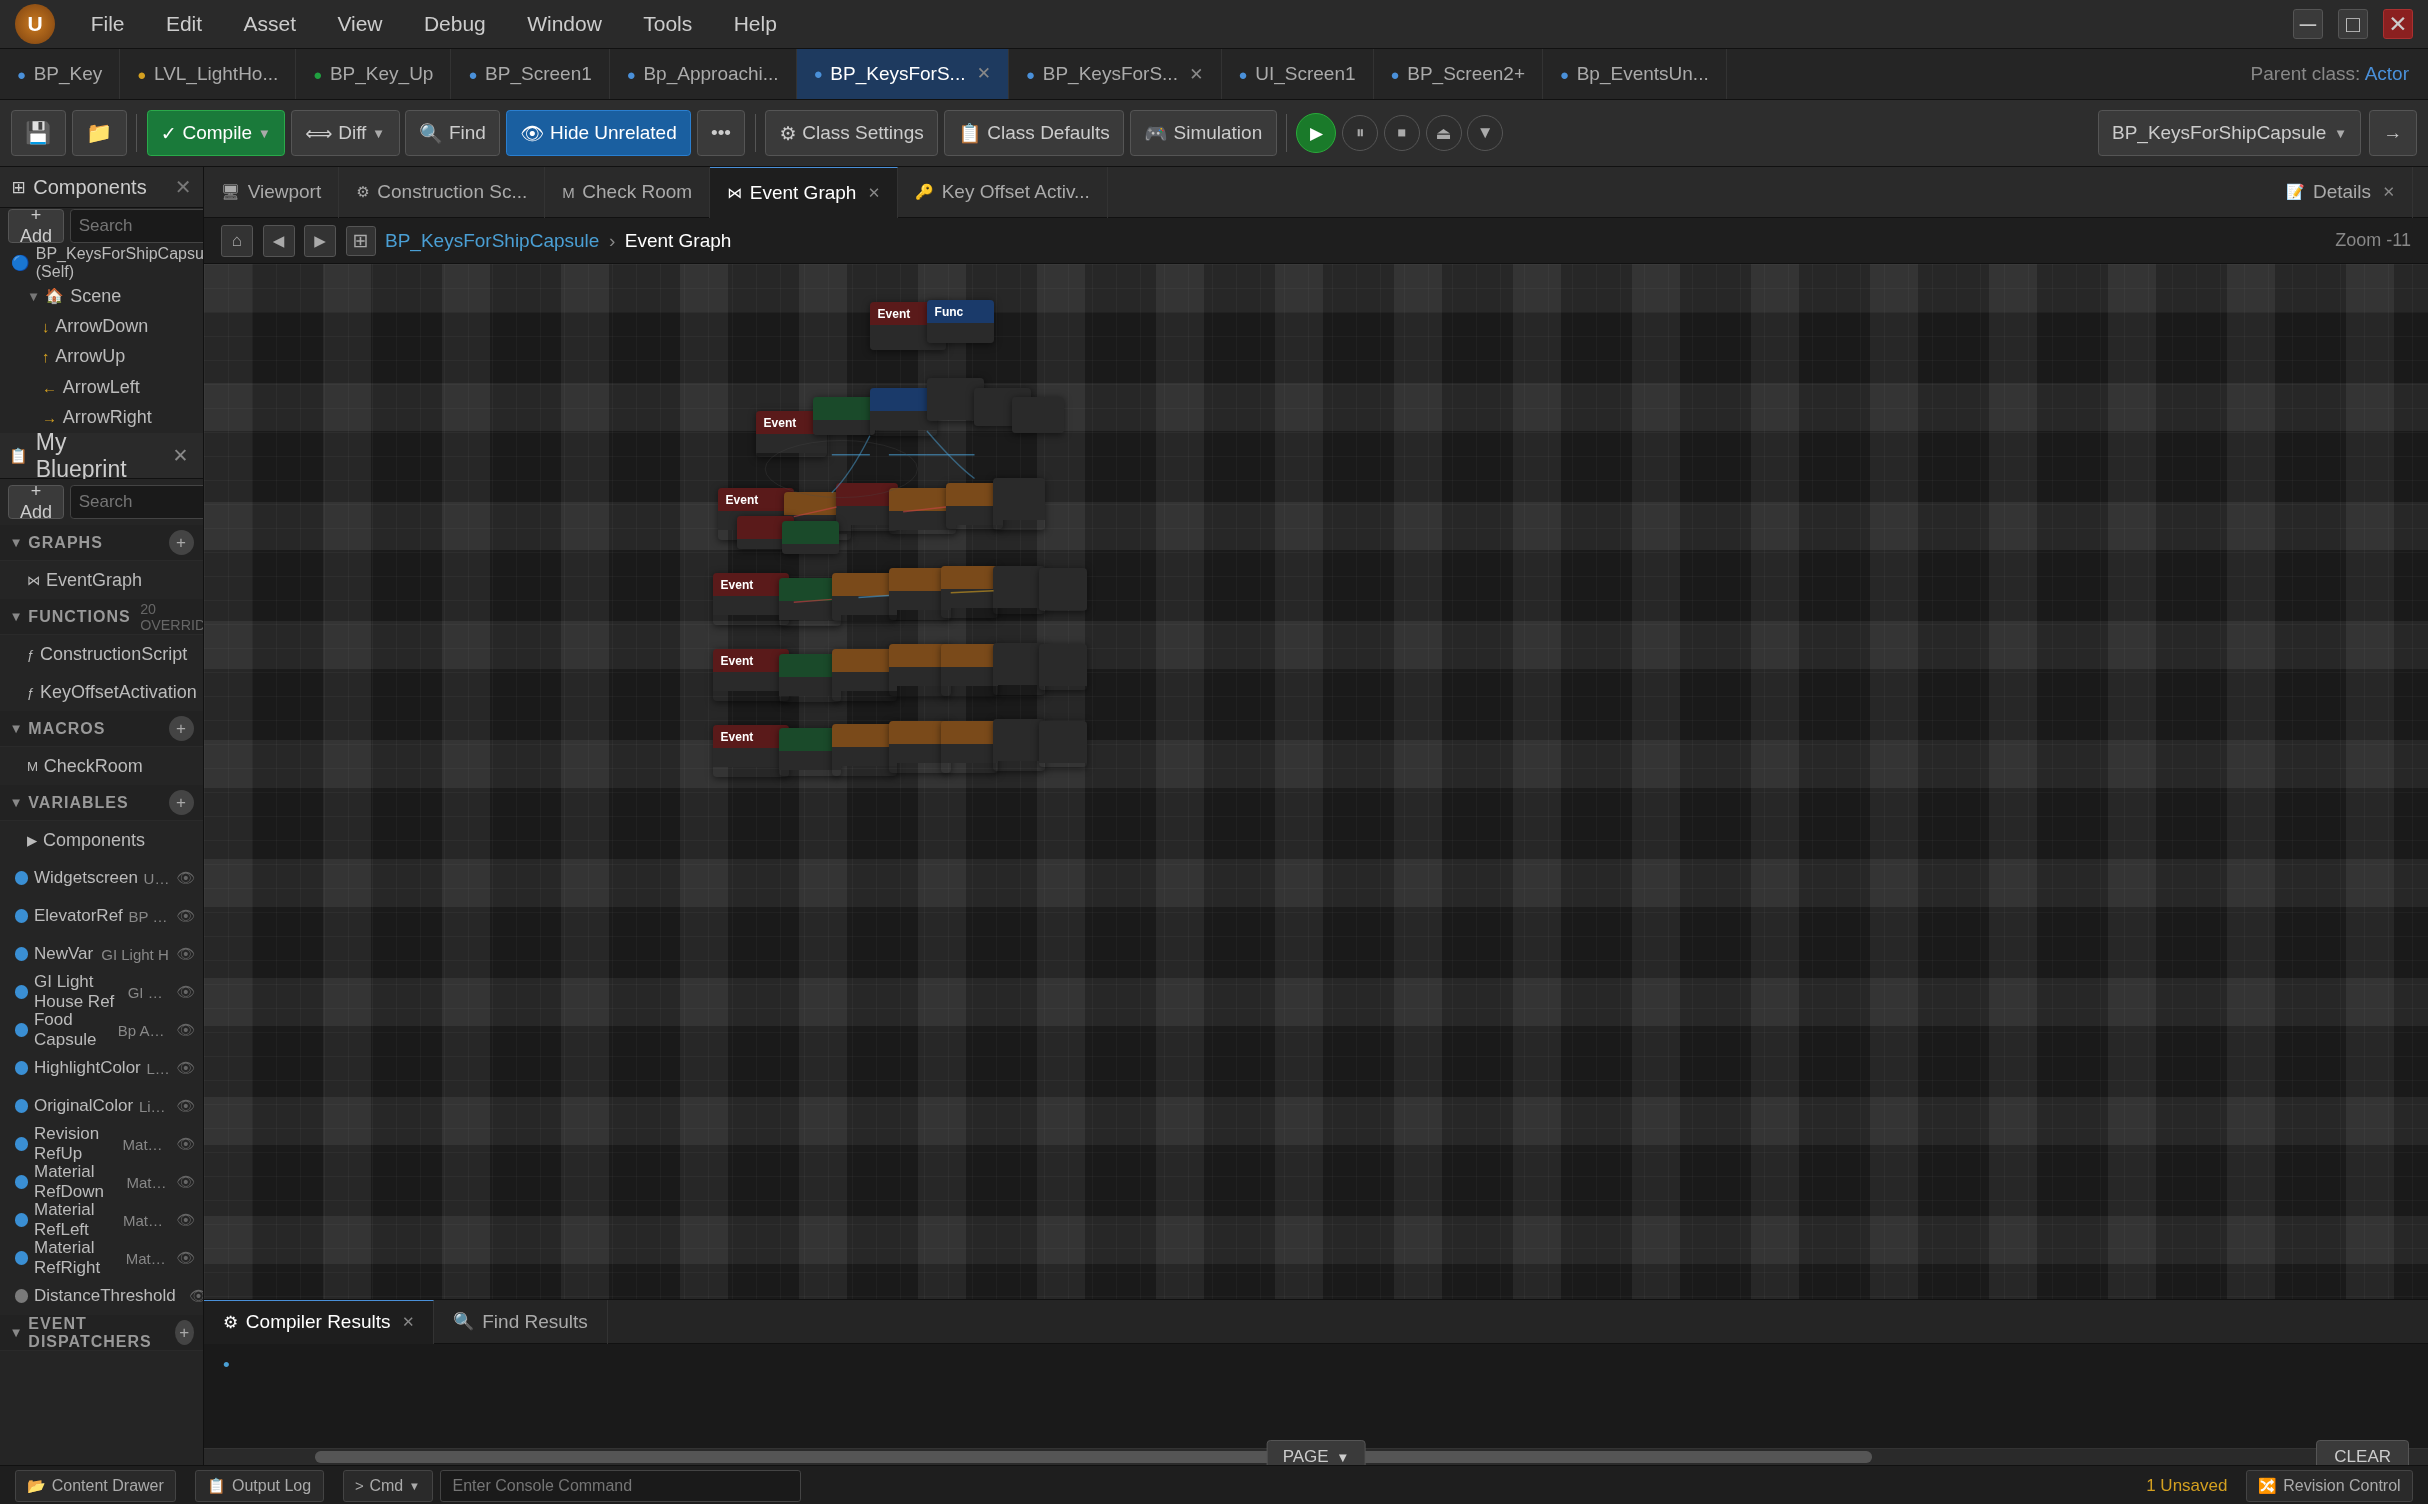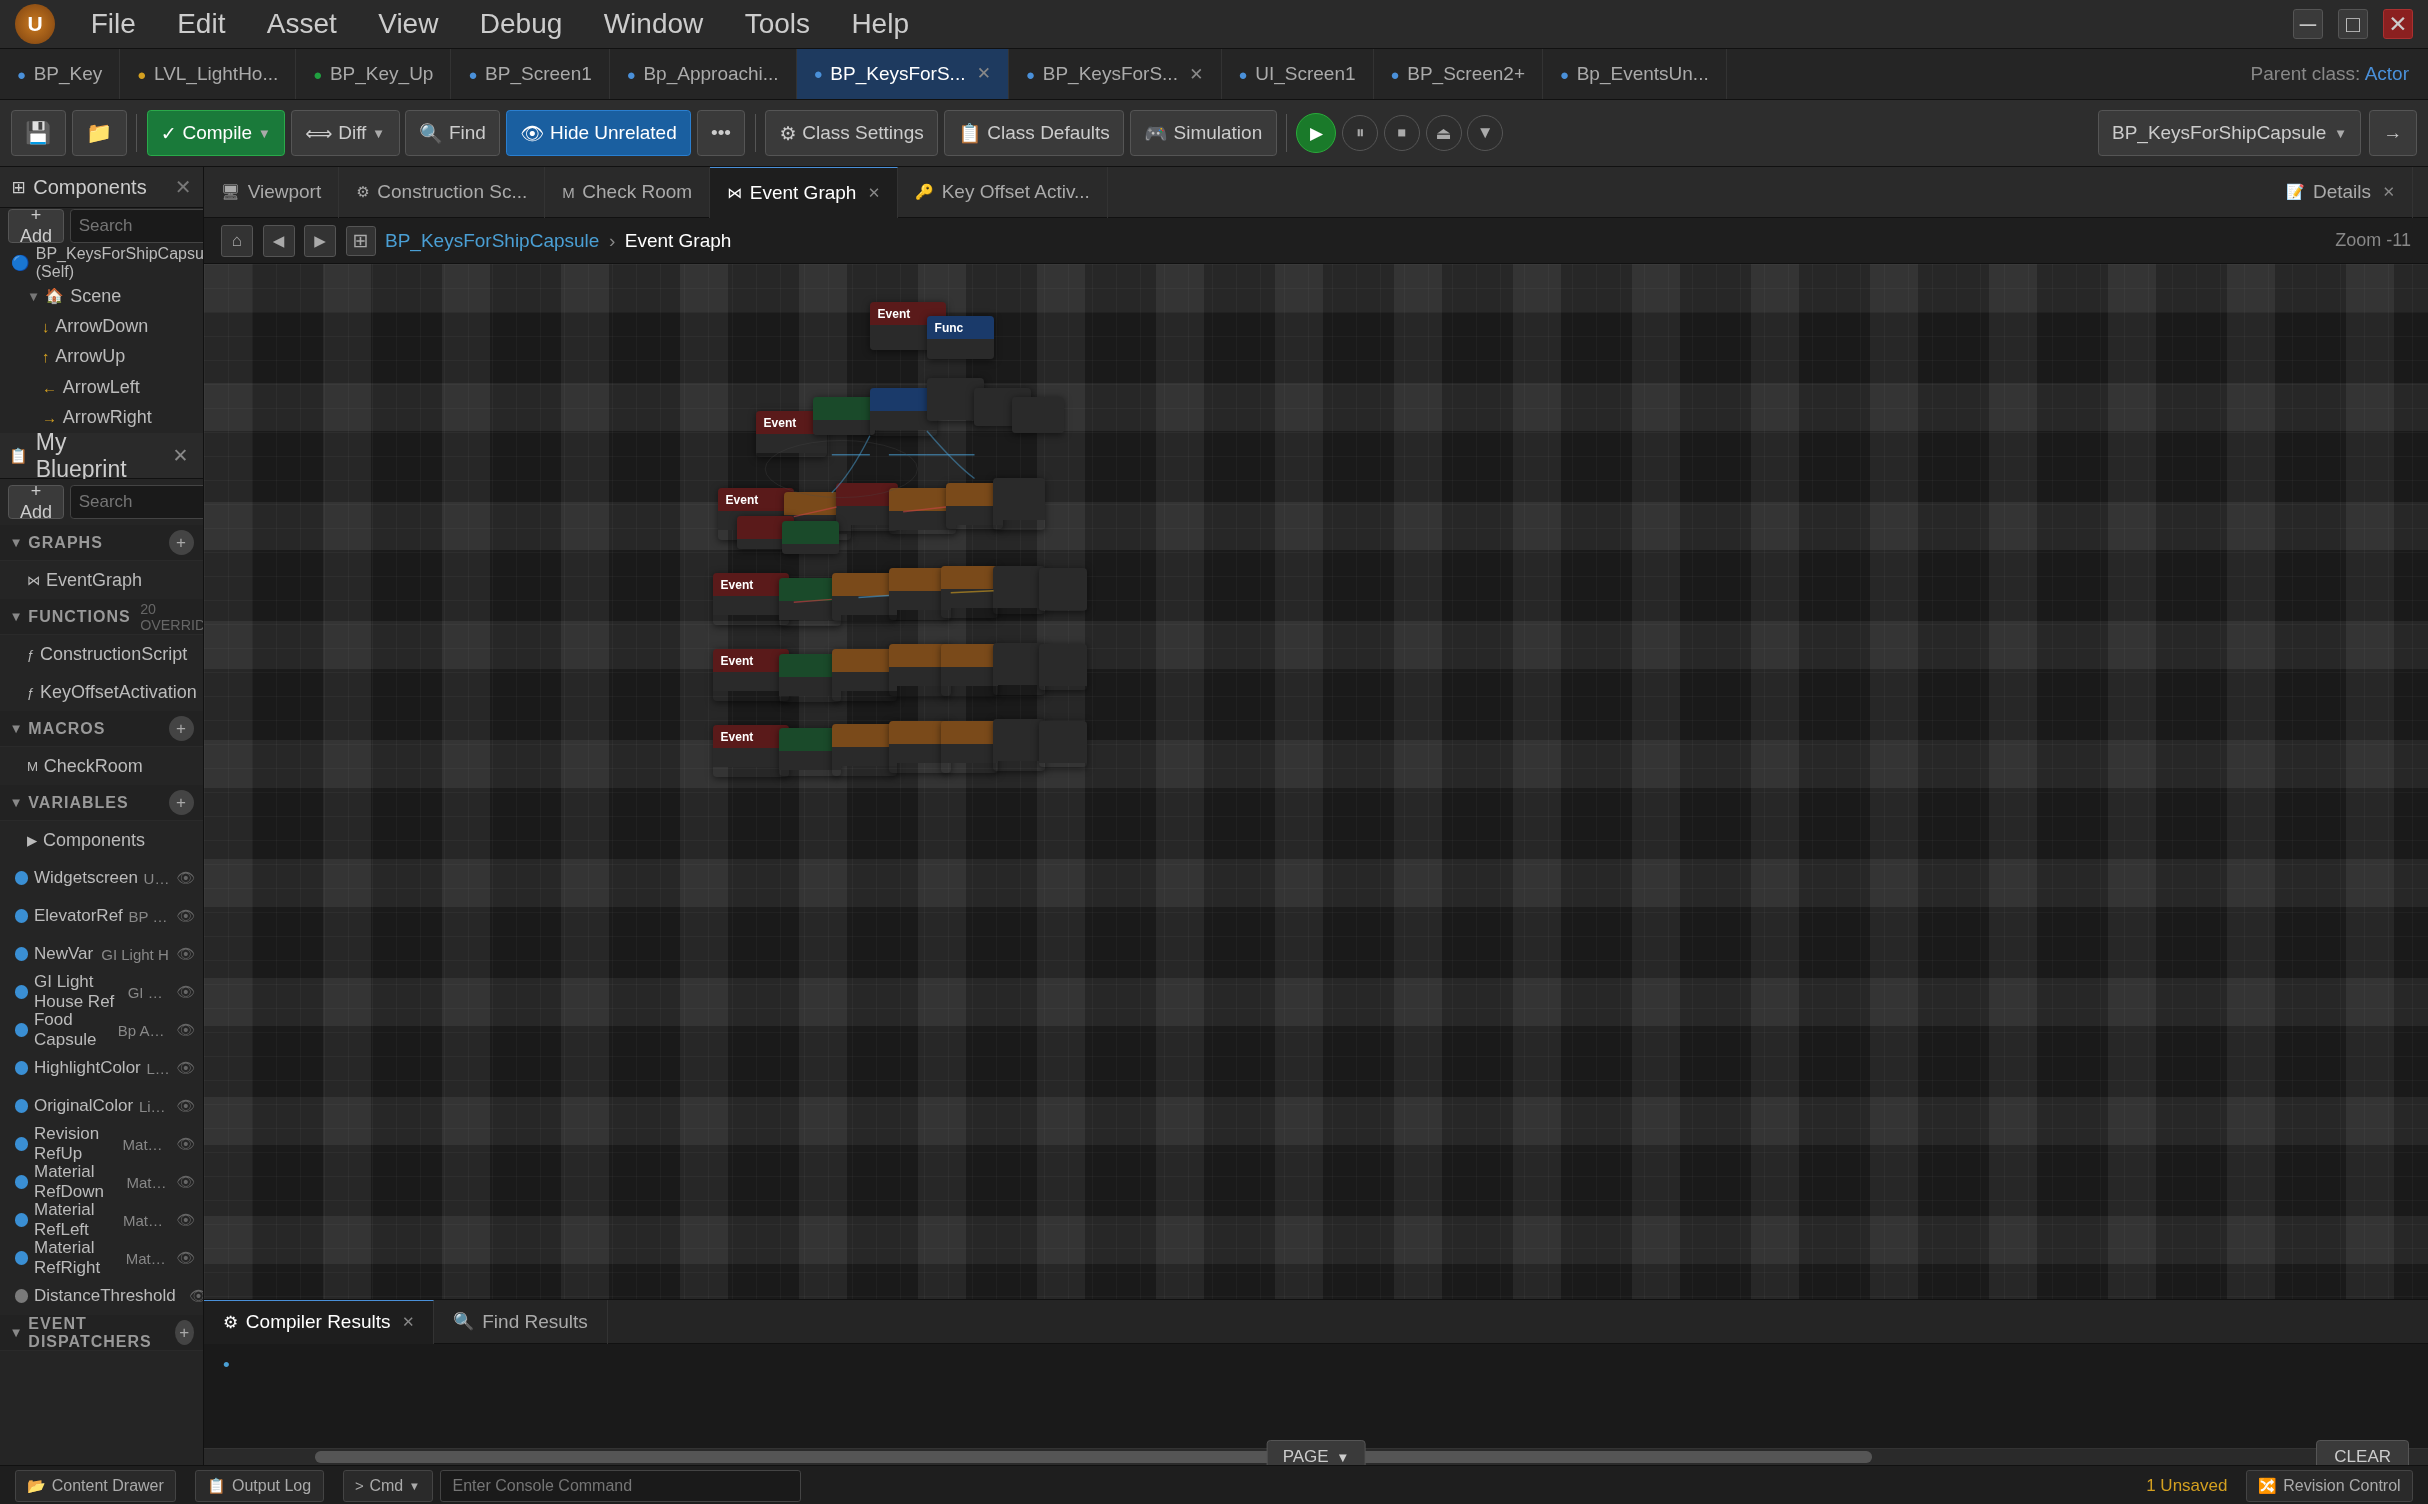--- a/index.html
+++ b/index.html
@@ -26,21 +26,21 @@
     .menu-bar .logo {
       width: 40px;
       height: 40px;
       border-radius: 50%;
       background: radial-gradient(circle, #c97a20, #7a4010);
       display: flex; align-items: center; justify-content: center;
       font-size: 21px; color: #fff; font-weight: bold;
     }
     .menu-item {
       color: #ccc;
-      font-size: 28px;
+      font-size: 21px;
       cursor: pointer;
       padding: 3.8px 5.7px;
     }
 
     
     .tabs-bar {
       height: 51px;
       background: #252525;
       display: flex;
       align-items: center;
@@ -899,21 +899,21 @@
       <span style="color:#fff;">Event Graph</span>
       <span class="zoom-level">Zoom -11</span>
     </div>
 
     <div class="graph-canvas">
 
       <div class="bp-node" style="left:666px;top:38px;width:76px;height:48px;">
         <div class="bp-node-header" style="background:#5a1a1a;">Event</div>
         <div class="bp-node-body" style="height:25px;"></div>
       </div>
-      <div class="bp-node" style="left:723px;top:52px;width:67px;height:43px;">
+      <div class="bp-node" style="left:723px;top:36px;width:67px;height:43px;">
         <div class="bp-node-header" style="background:#1a3a6a;">Func</div>
         <div class="bp-node-body" style="height:20px;"></div>
       </div>
 
       <div class="bp-node" style="left:552px;top:147px;width:71px;height:46px;">
         <div class="bp-node-header" style="background:#5a1a1a;">Event</div>
         <div class="bp-node-body"></div>
       </div>
       <div class="bp-node" style="left:609px;top:133px;width:62px;height:38px;">
         <div class="bp-node-header" style="background:#1a4a2a;"></div>

